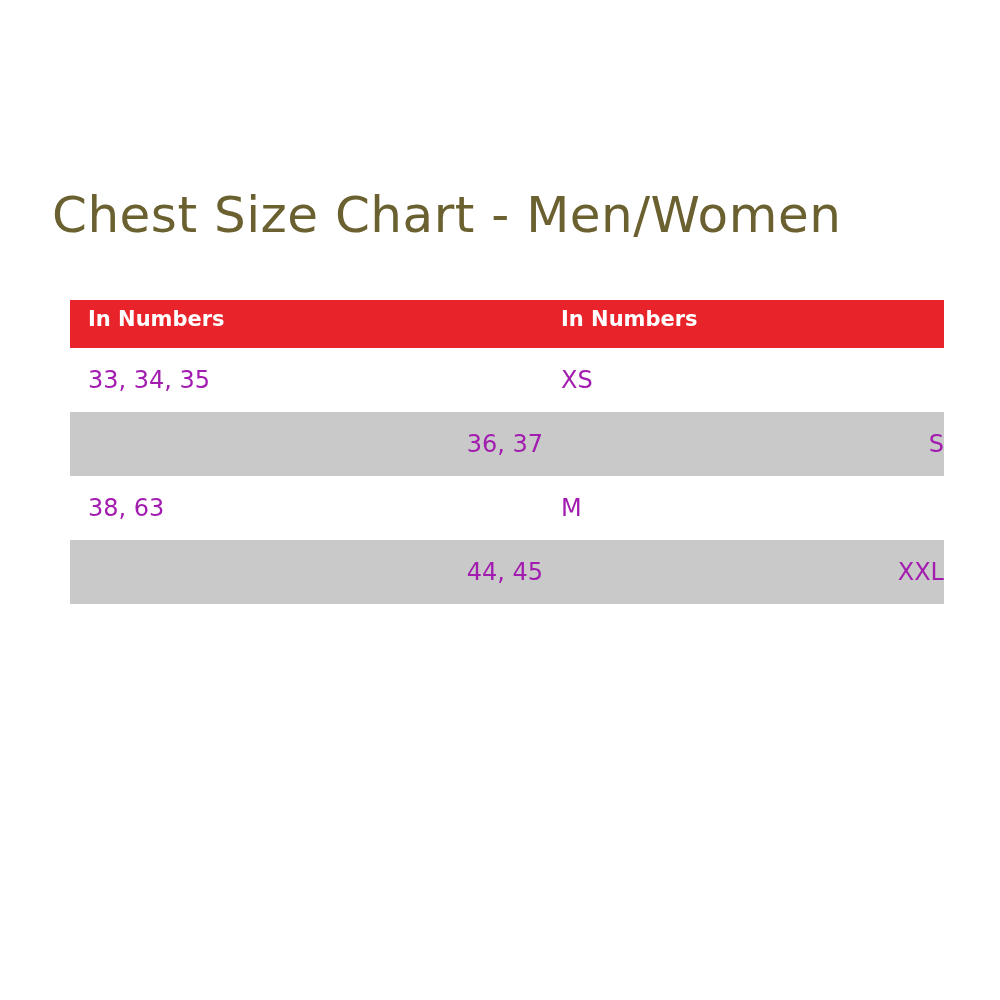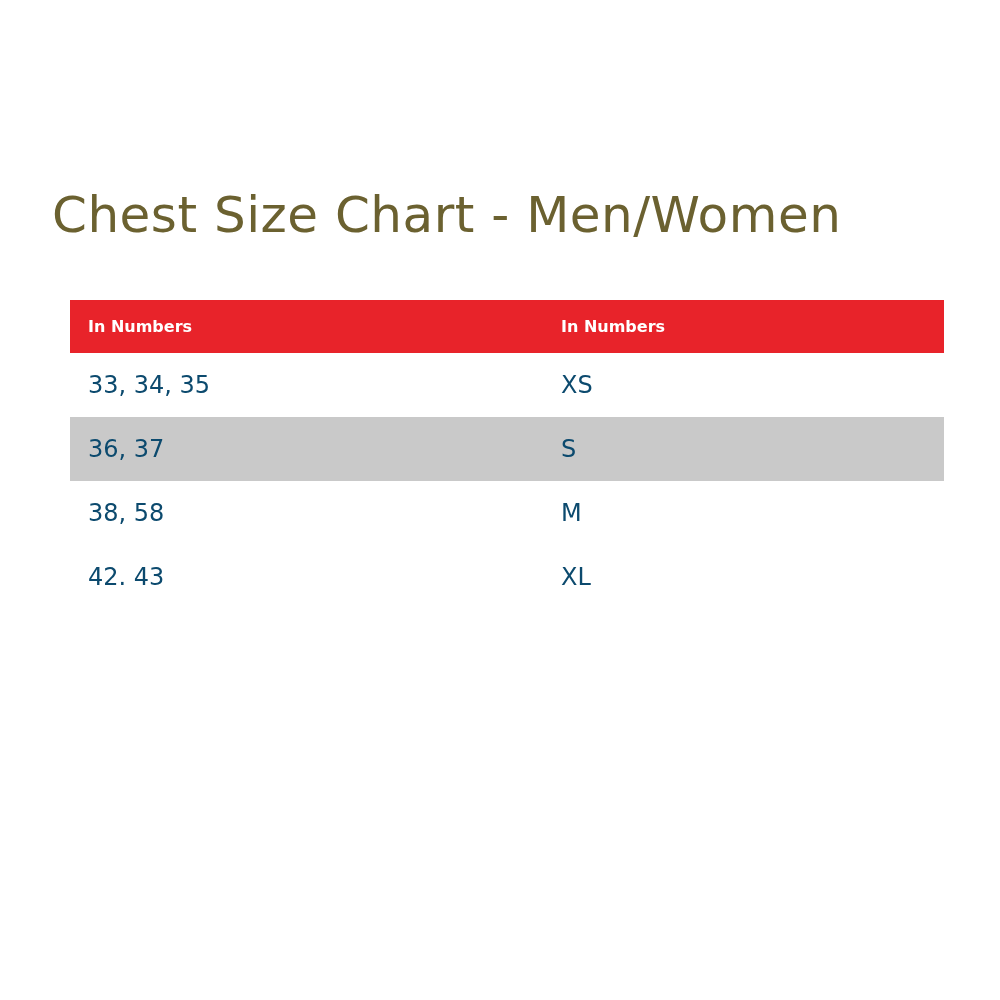--- a/index.html
+++ b/index.html
@@ -37,39 +37,40 @@
     top: 300px;
     width: 874px;
     border-collapse: collapse;
     table-layout: fixed;
   }
   .size-table col.col-numbers { width: 473px; }
   .size-table col.col-letters { width: 401px; }
   .size-table thead th {
     background: #e8232a;
     color: #ffffff;
-    font-size: 16px;
+    font-size: 21px;
     font-weight: bold;
     text-align: left;
-    padding: 17px 0 17px 18px;
+    padding: 7px 0 17px 18px;
     height: 26px;
     box-sizing: border-box;
   }
   .size-table tbody td {
     font-size: 24px;
-    color: #0c4a6e;
+    color: #a21caf;
     text-align: left;
     padding: 18px 0 18px 18px;
     height: 34px;
     box-sizing: border-box;
     background: #ffffff;
     border: none;
   }
   .size-table tbody tr.shaded td {
     background: #c9c9c9;
+    text-align: right;
   }
 </style>
 </head>
 <body>
 
 <div class="page">
 
   <div class="title">Chest Size Chart - Men/Women</div>
 
   <table class="size-table">
@@ -86,23 +87,23 @@
     <tbody>
       <tr class="plain">
         <td>33, 34, 35</td>
         <td>XS</td>
       </tr>
       <tr class="shaded">
         <td>36, 37</td>
         <td>S</td>
       </tr>
       <tr class="plain">
-        <td>38, 58</td>
+        <td>38, 63</td>
         <td>M</td>
       </tr>
-      <tr class="plain">
-        <td>42. 43</td>
-        <td>XL</td>
+      <tr class="shaded">
+        <td>44, 45</td>
+        <td>XXL</td>
       </tr>
     </tbody>
   </table>
 
 </div>
 
 </body></html>

